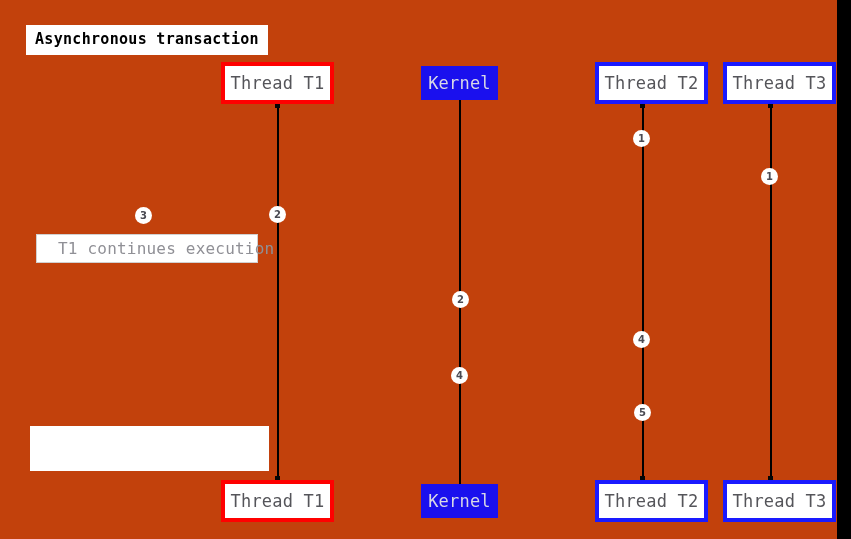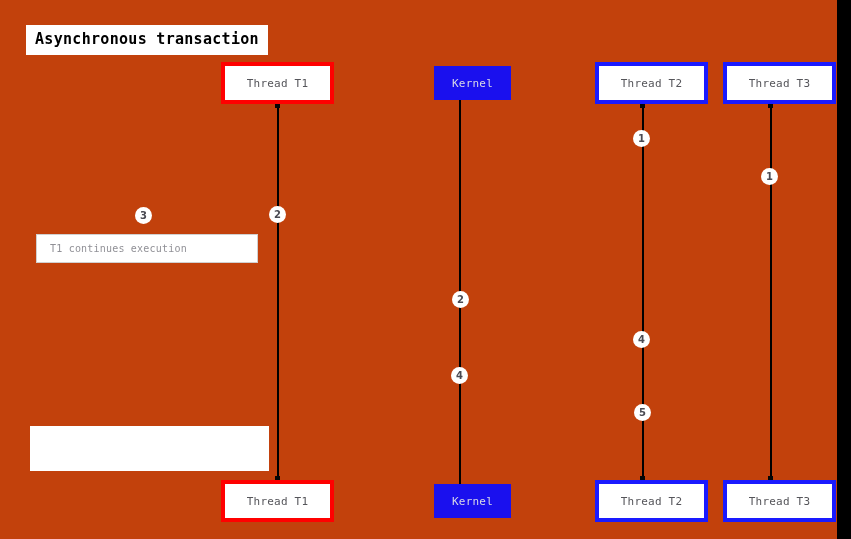--- a/index.html
+++ b/index.html
@@ -32,41 +32,40 @@
   }
 
   
   .lifeline-box {
     position: absolute;
     box-sizing: border-box;
     display: flex;
     align-items: center;
     justify-content: center;
     font-family: "DejaVu Sans Mono", "Liberation Mono", monospace;
-    font-size: 11px;
+    font-size: 17px;
     line-height: 1;
     white-space: pre;
     letter-spacing: 0.2px;
   }
   .lifeline-box.red {
     background: #ffffff;
     color: #55555a;
     border: 4px solid #ff0000;
   }
   .lifeline-box.blue {
     background: #ffffff;
     color: #55555a;
     border: 4px solid #1a1aff;
     margin-left: 9px;
   }
   .lifeline-box.kernel {
     background: #1a10ee;
     color: #d8d8e6;
     border: 0;
-    margin-left: 13px;
   }
 
   
   .lifeline-line {
     position: absolute;
     width: 2px;
     background: #000000;
   }
   .lifeline-stub {
     position: absolute;
@@ -76,25 +75,25 @@
   }
 
   
   .note-box {
     position: absolute;
     box-sizing: border-box;
     background: #ffffff;
     color: #909096;
     border: 1px solid #d0d0d0;
     font-family: "DejaVu Sans Mono", "Liberation Mono", monospace;
-    font-size: 10px;
+    font-size: 16px;
     line-height: 1;
     display: flex;
     align-items: center;
-    padding: 0 13px;
+    padding: 0 21px;
     white-space: pre;
     letter-spacing: 0.2px;
   }
   .note-box.empty {
     border: 0;
   }
 
   
   .step-badge {
     position: absolute;

